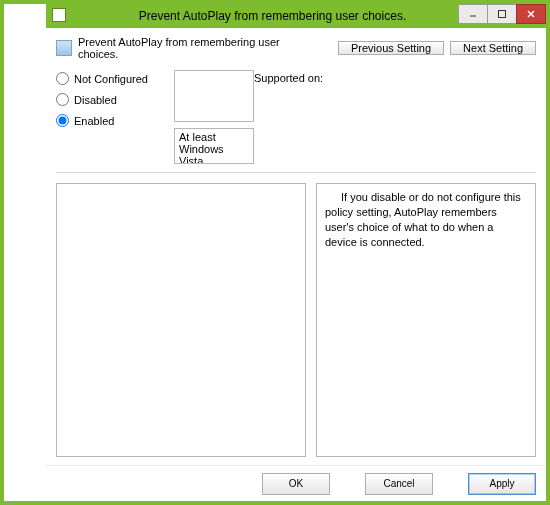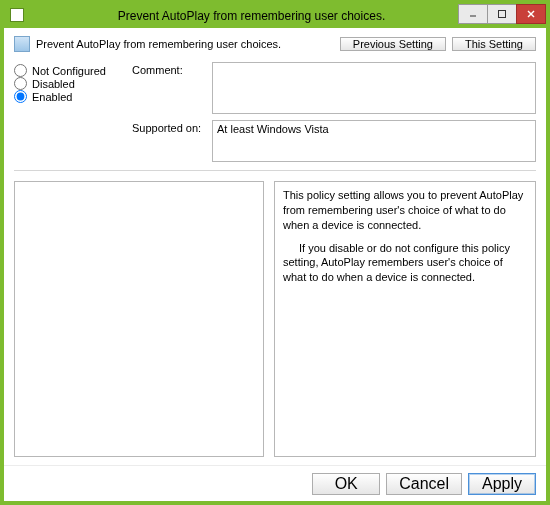--- a/index.html
+++ b/index.html
@@ -9,20 +9,21 @@
     font-size: 11px;
     background: #fff;
   }
   .window {
     width: 550px;
     height: 505px;
     border: 4px solid #7ebc2f;
     background: #fff;
     display: flex;
     flex-direction: column;
+    padding-left: 42px;
   }
   .titlebar {
     height: 24px;
     background: #7ebc2f;
     display: flex;
     align-items: center;
     color: #000;
     font-size: 12px;
     position: relative;
   }
@@ -97,21 +98,21 @@
   }
   .top-grid {
     display: flex;
     margin-top: 10px;
     gap: 8px;
   }
   .radio-col {
     width: 110px;
     display: flex;
     flex-direction: column;
-    gap: 0;
+    gap: 8px;
     padding-top: 2px;
   }
   .radio-row {
     display: flex;
     align-items: center;
     gap: 5px;
     cursor: pointer;
   }
   .radio-row input { margin:0; }
   .fields-col {
@@ -127,21 +128,21 @@
   textarea.comment {
     width: 100%;
     height: 52px;
     resize: none;
     border: 1px solid #b7b7b7;
     font: inherit;
     padding: 2px;
     overflow-y: scroll;
   }
   .supported-box {
-    height: 42px;
+    height: 36px;
     border: 1px solid #b7b7b7;
     padding: 2px 4px;
     background: #fff;
     overflow-y: scroll;
   }
   hr.sep {
     border: none;
     border-top: 1px solid #d6d6d6;
     margin: 8px 0 6px 0;
   }
@@ -177,22 +178,23 @@
     gap: 6px;
     padding: 0 10px;
     border-top: 1px solid #ececec;
   }
   .btn {
     height: 22px;
     min-width: 68px;
     padding: 0 12px;
     background: linear-gradient(#fefefe,#e6e6e6);
     border: 1px solid #adadad;
-    font-size: 16px;
-    cursor: pointer;
+    font-size: 10px;
+    cursor: pointer;
+    margin-left: 29px;
   }
   .btn.default {
     border: 1px solid #4a90d9;
     box-shadow: 0 0 0 1px rgba(74,144,217,.4) inset;
   }
 </style>
 </head>
 <body>
 
 <div class="window">
@@ -218,58 +220,56 @@
       </div>
     </div>
   </div>
 
   <div class="content">
     <div class="header-row">
       <div class="header-icon"></div>
       <div style="flex:1;">Prevent AutoPlay from remembering user choices.</div>
       <div class="nav-buttons">
         <button class="gpbutton">Previous Setting</button>
-        <button class="gpbutton">This Setting</button>
+        <button class="gpbutton">Next Setting</button>
       </div>
     </div>
 
     <div class="top-grid">
       <div class="radio-col">
         <label class="radio-row">
           <input type="radio" name="state" style="">
           <span>Not Configured</span>
         </label>
         <label class="radio-row">
           <input type="radio" name="state" style="">
           <span>Disabled</span>
         </label>
         <label class="radio-row">
           <input type="radio" name="state" checked="" style="">
           <span>Enabled</span>
         </label>
       </div>
 
       <div class="fields-col">
-        <div class="lbl">Comment:</div>
         <textarea class="comment" style=""></textarea>
 
         <div class="lbl">Supported on:</div>
         <div class="supported-box">
           <span>At least Windows Vista</span>
         </div>
       </div>
     </div>
 
     <hr class="sep">
 
 
     <div class="panels">
       <div class="panel options-panel"></div>
       <div class="panel help-panel">
-        <p>This policy setting allows you to prevent AutoPlay from remembering user's choice of what to do when a device is connected.</p>
         <p class="indent">If you disable or do not configure this policy setting, AutoPlay  remembers user's choice of what to do when a device is connected.</p>
       </div>
     </div>
   </div>
 
   <div class="button-bar">
     <button class="btn">OK</button>
     <button class="btn">Cancel</button>
     <button class="btn default">Apply</button>
   </div>

